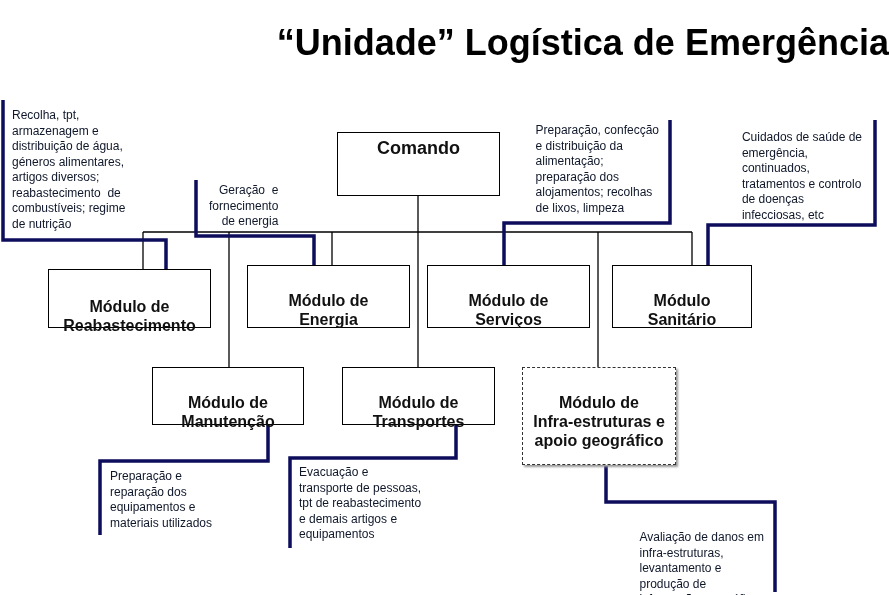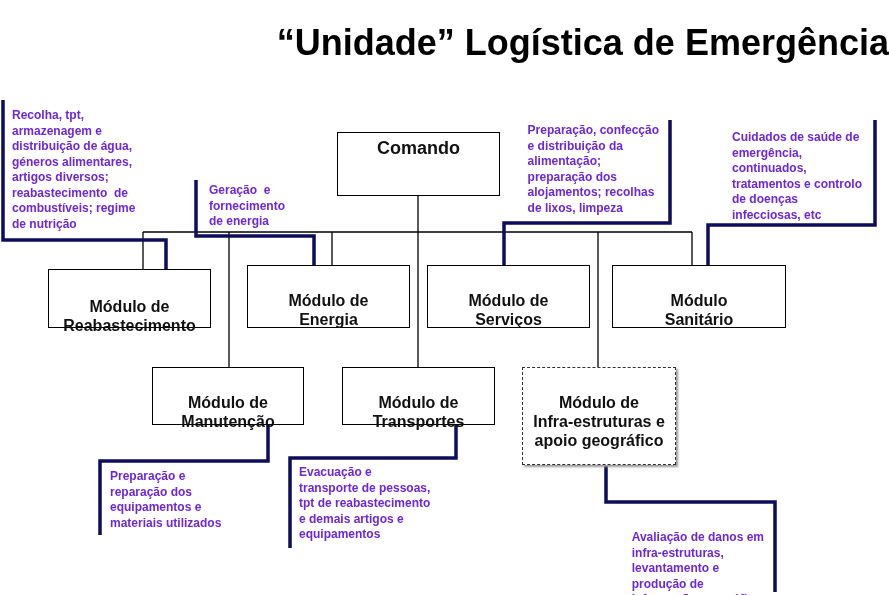--- a/index.html
+++ b/index.html
@@ -3,21 +3,21 @@
 <meta charset="utf-8">
 <style>
   html, body { margin:0; padding:0; background:#ffffff; }
   body { width:889px; height:595px; position:relative; overflow:hidden;
          font-family:"Liberation Sans", sans-serif; color:#1a1a1a; }
   #title { position:absolute; left:0; top:22px; width:889px; text-align:right;
            font-size:36px; font-weight:bold; letter-spacing:0px; color:#000; }
   .box { position:absolute; border:1.5px solid #000; background:#fff; box-sizing:border-box;
          text-align:center; font-weight:bold; font-size:16px; line-height:19px; padding-top:6px; color:#111; }
   .box.dashed { border:1.5px dashed #333; box-shadow:2px 2px 2px #999; }
-  .note { position:absolute; font-weight:bold; font-size:12px; line-height:15.5px; color:#6d28d9; white-space:pre; }
+  .note { position:absolute; font-weight:normal; font-size:12px; line-height:15.5px; color:#0f172a; white-space:pre; }
   .note.right { text-align:left; }
   svg#lines { position:absolute; left:0; top:0; width:889px; height:595px; }
 </style>
 </head>
 <body>
 
 <div id="title">“Unidade” Logística de Emergência</div>
 
 <svg id="lines">
 
@@ -51,21 +51,21 @@
 Reabastecimento</span>
 </div>
 <div class="box" style="left:247px;top:265px;width:163px;height:63px;white-space:pre-line;">
   <span>Módulo de
 Energia</span>
 </div>
 <div class="box" style="left:427px;top:265px;width:163px;height:63px;white-space:pre-line;">
   <span>Módulo de
 Serviços</span>
 </div>
-<div class="box" style="left:612px;top:265px;width:174px;height:63px;white-space:pre-line;">
+<div class="box" style="left:612px;top:265px;width:140px;height:63px;white-space:pre-line;">
   <span>Módulo
 Sanitário</span>
 </div>
 <div class="box" style="left:152px;top:367px;width:152px;height:58px;white-space:pre-line;">
   <span>Módulo de
 Manutenção</span>
 </div>
 <div class="box" style="left:342px;top:367px;width:153px;height:58px;white-space:pre-line;">
   <span>Módulo de
 Transportes</span>
@@ -77,21 +77,21 @@
 </div>
 
 <div class="note" style="left:12px;top:108px;">Recolha, tpt,
 armazenagem e
 distribuição de água,
 géneros alimentares,
 artigos diversos;
 reabastecimento  de
 combustíveis; regime
 de nutrição</div>
-<div class="note" style="left:209px;top:183px;">Geração  e
+<div class="note" style="left:209px;top:183px;text-align:right;">Geração  e
 fornecimento
 de energia</div>
 <div class="note right" style="right:230px;top:123px;">Preparação, confecção
 e distribuição da
 alimentação;
 preparação dos
 alojamentos; recolhas
 de lixos, limpeza</div>
 <div class="note right" style="right:27px;top:130px;">Cuidados de saúde de
 emergência,

